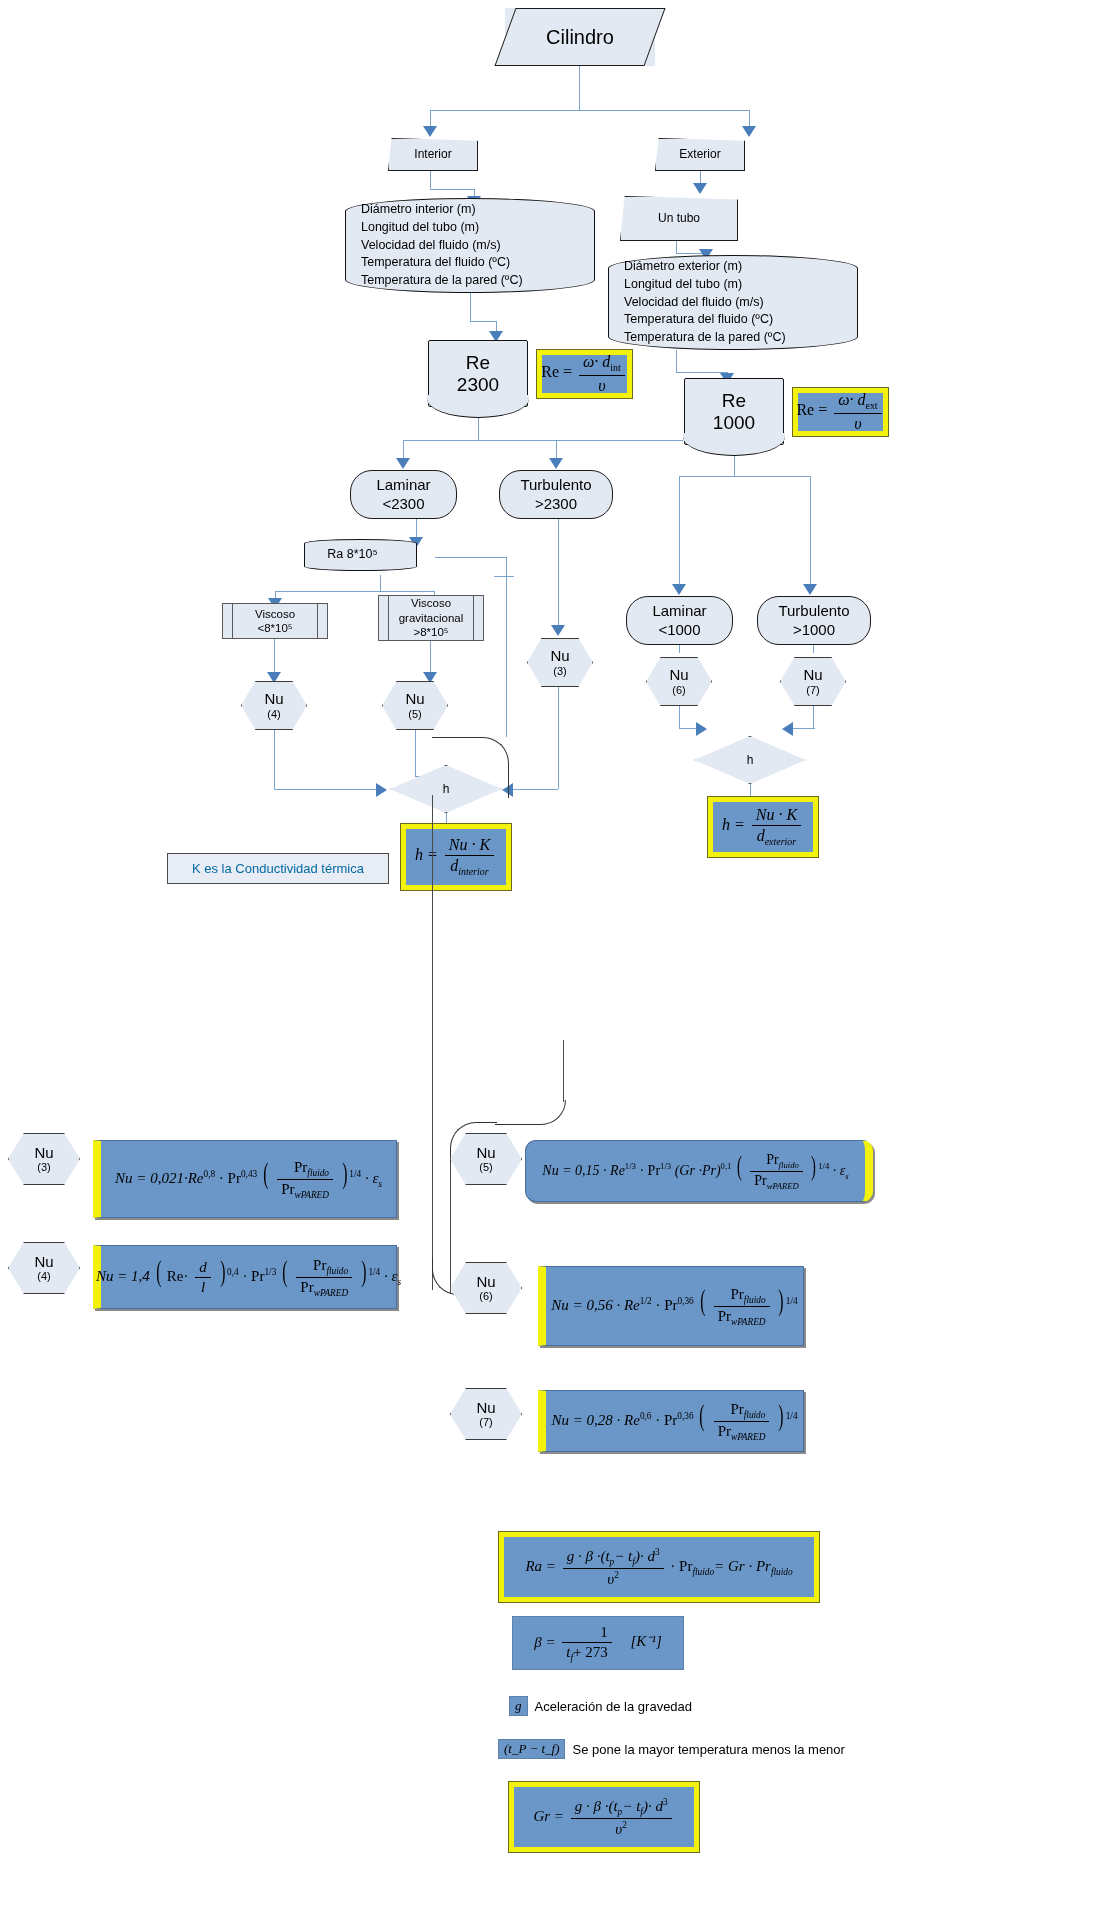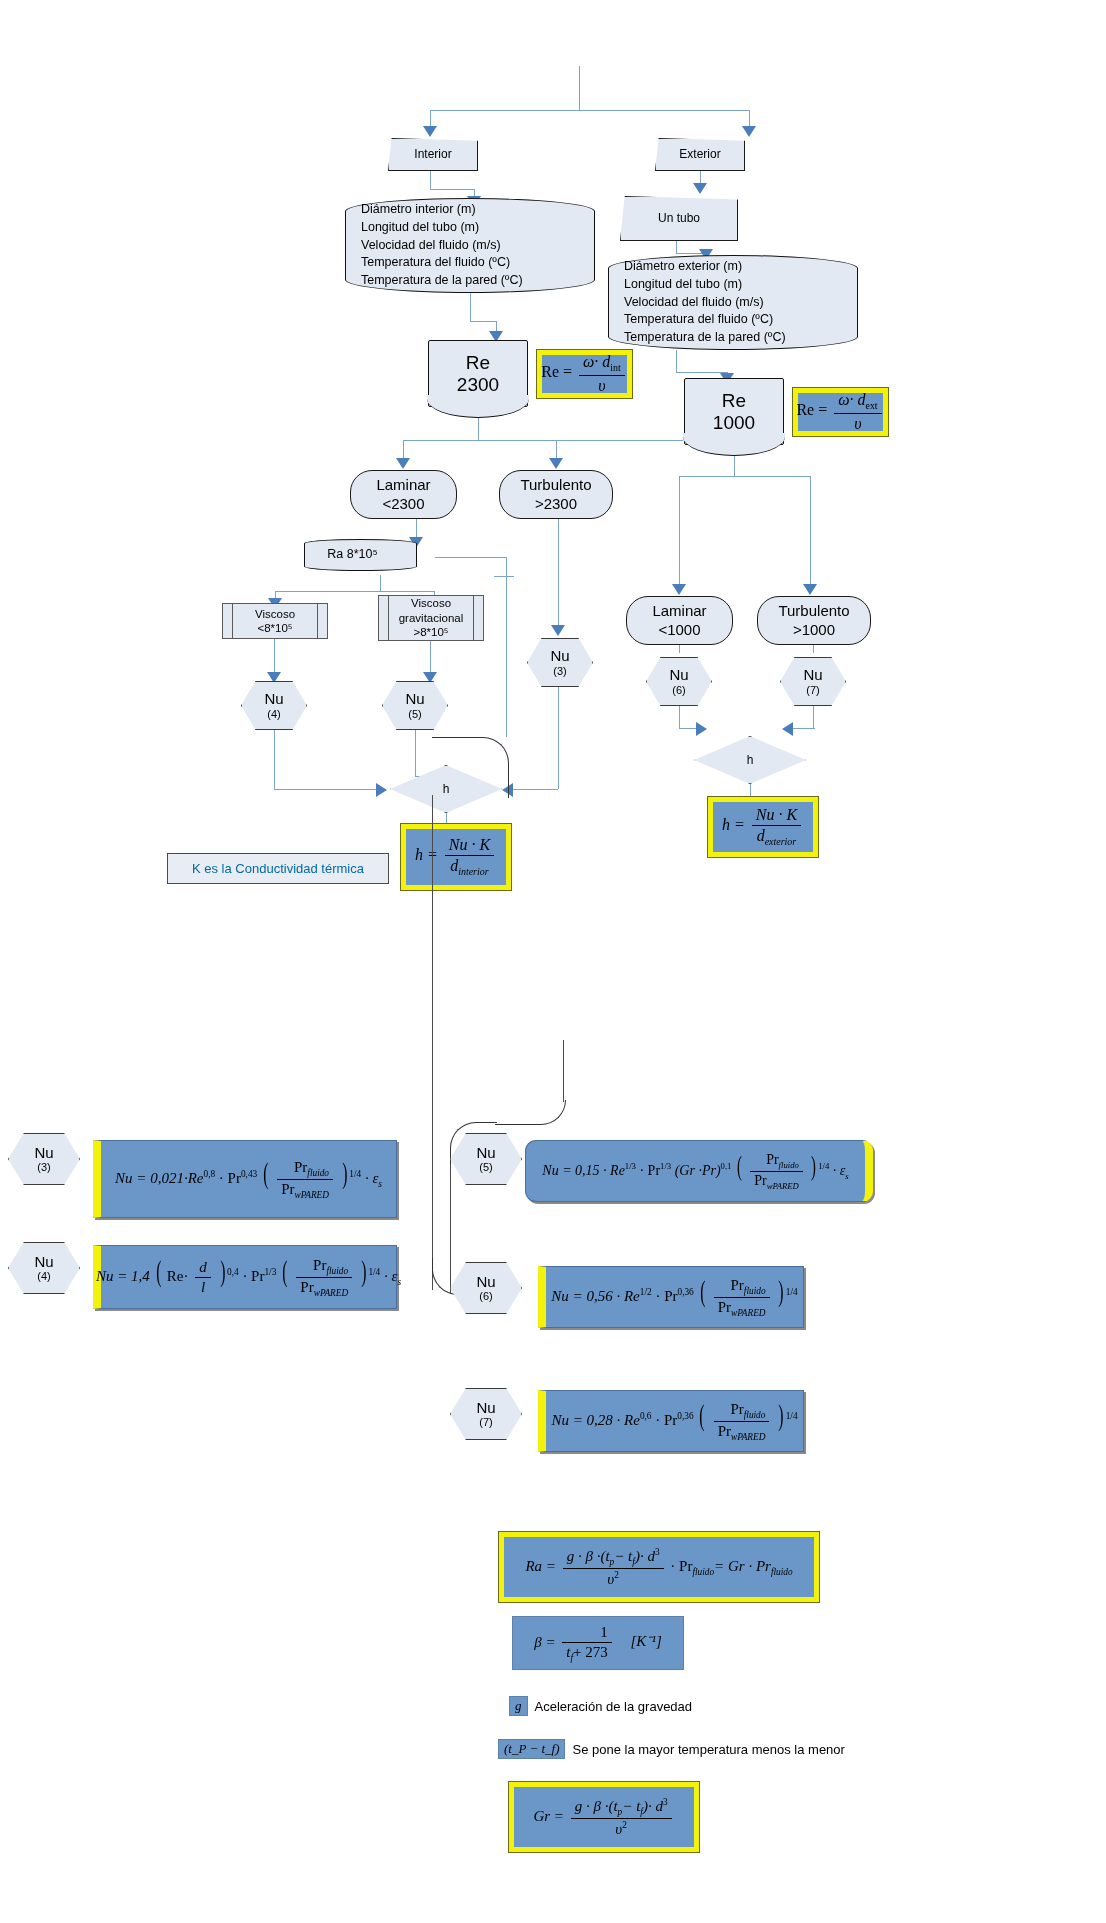--- a/index.html
+++ b/index.html
@@ -106,20 +106,24 @@
   .arw.right.blk{border-left-color:#111;border-top-width:9px;border-bottom-width:9px;
         border-left-width:14px;}
   .curve{position:absolute;border:1.5px solid #7ba3cc;background:transparent;}
   .curve.dk{border-color:#333;}
 </style>
 </head>
 <body>
 
 <div id="canvas">
 
+  <div class="node para" style="left:505px;top:8px;width:150px;height:58px;">
+    <span class="shape"></span>
+    <span class="label">Cilindro</span>
+  </div>
 
   <div class="ln lnv" style="left:579px;top:66px;height:45px;"></div>
   <div class="ln lnh" style="left:430px;top:110px;width:320px;"></div>
   <div class="ln lnv" style="left:430px;top:110px;height:18px;"></div>
   <div class="ln lnv" style="left:749px;top:110px;height:18px;"></div>
   <div class="arw down" style="left:423px;top:126px;"></div>
   <div class="arw down" style="left:742px;top:126px;"></div>
 
   <div class="node trap" style="left:388px;top:138px;width:90px;height:33px;">
     <span class="shape"></span>
@@ -481,21 +485,21 @@
     </span>
   </div>
 
   <div class="node hex" style="left:450px;top:1262px;width:72px;height:52px;">
     <span class="shape"></span>
     <span class="label">
       <span>Nu</span>
       <span class="sub">(6)</span>
     </span>
   </div>
-  <div class="fbox leftbar" style="left:538px;top:1266px;width:266px;height:62px;">
+  <div class="fbox leftbar" style="left:538px;top:1266px;width:266px;height:80px;">
     <span class="m" style="font-size:15px;">
       <span class="it">Nu = 0,56 · Re</span><sup class="s">1/2</sup>
       <span>· Pr</span><sup class="s">0,36</sup>
       <span class="paren">(</span>
       <span class="frac">
         <span class="num"><span>Pr</span><sub class="s it">fluido</sub></span>
         <span class="den"><span>Pr</span><sub class="s it">wPARED</sub></span>
       </span>
       <span class="paren">)</span><sup class="s">1/4</sup>
     </span>

